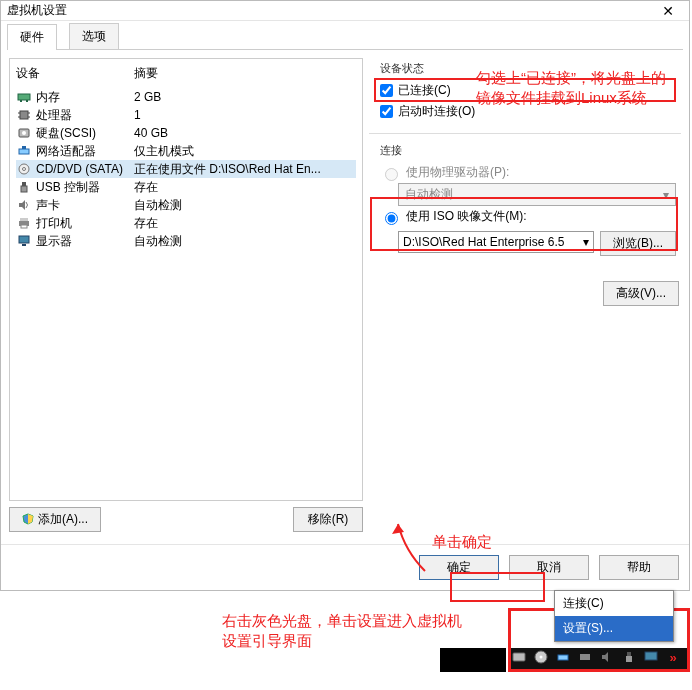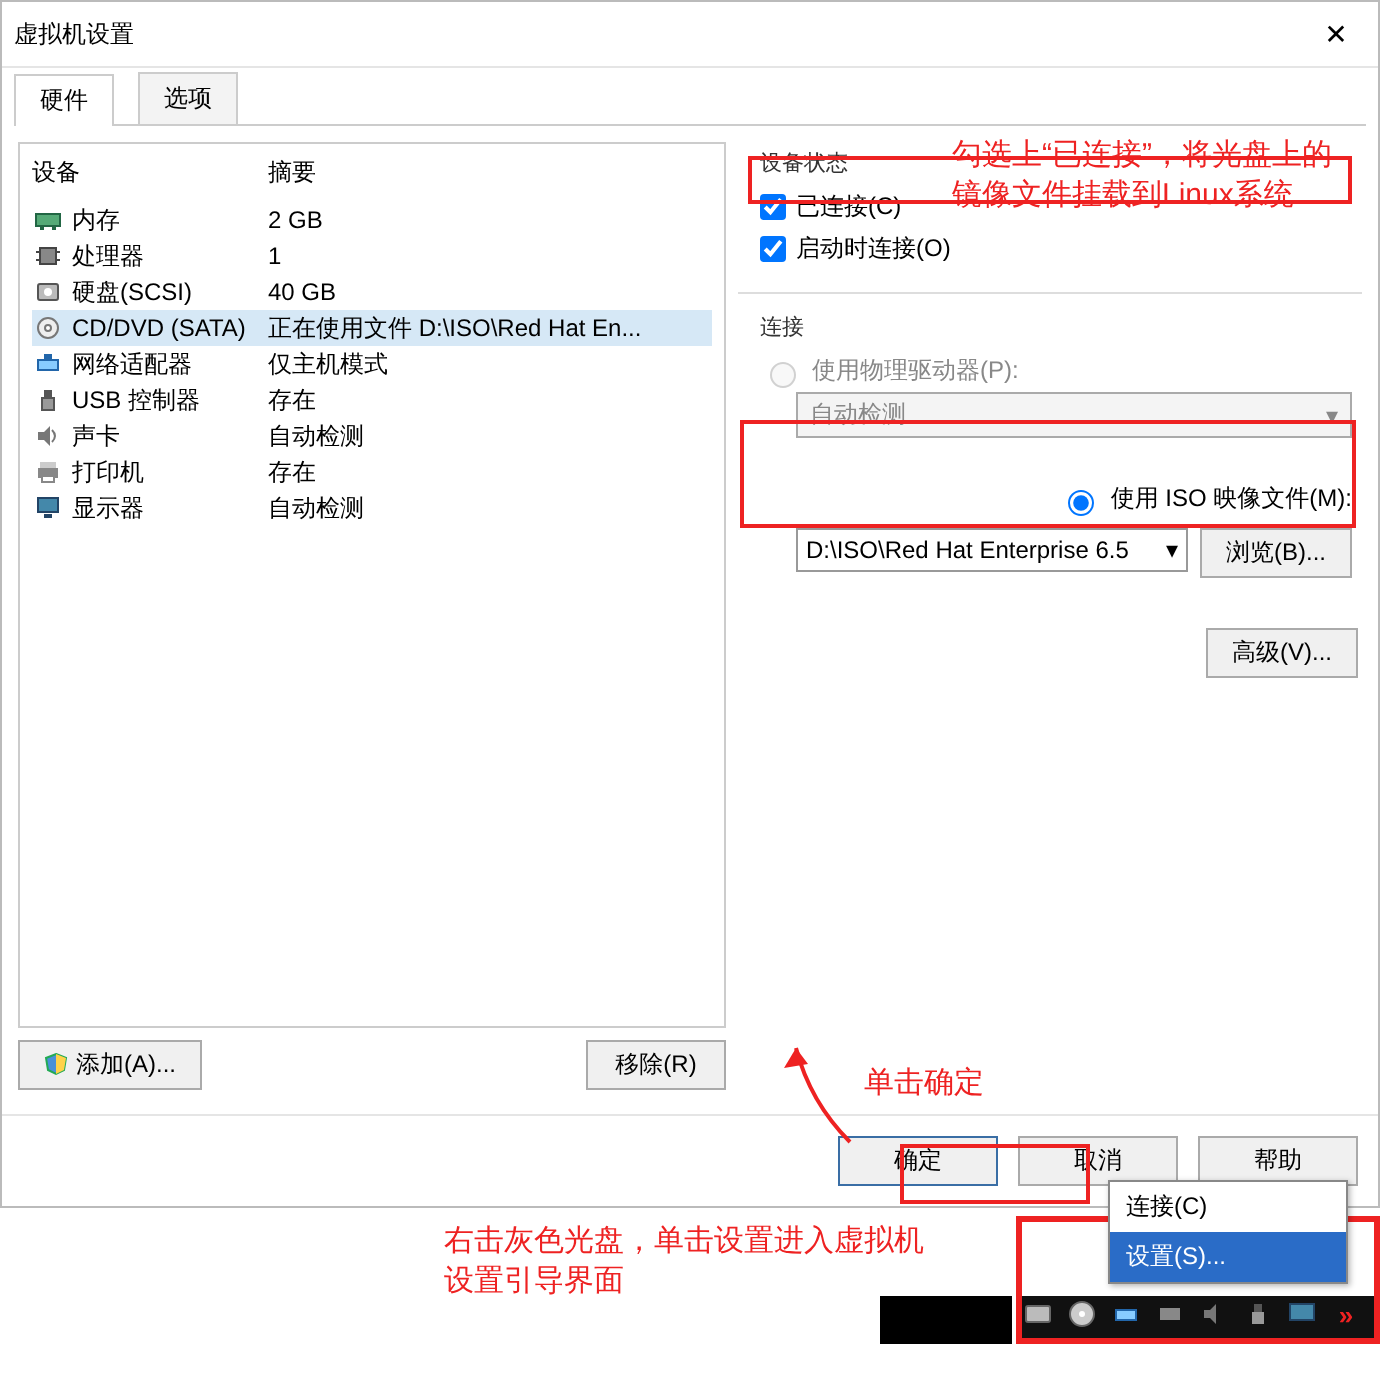--- a/index.html
+++ b/index.html
@@ -12,21 +12,21 @@
     height: 690px;
     position: relative;
     overflow: hidden;
   }
   .window {
     width: 690px;
     border: 1px solid #bbb;
     background: #fff;
   }
   .titlebar {
-    height: 33px;
+    height: 20px;
     display: flex;
     align-items: center;
     justify-content: space-between;
     padding: 0 6px;
     border-bottom: 1px solid #e5e5e5;
   }
   .titlebar .title { font-size: 12px; }
   .close-x { 
     width: 30px; text-align: center; font-size: 14px; 
     cursor: pointer;
@@ -224,43 +224,43 @@
               <span class="dl-ic">
                 <svg width="14" height="14">
                   <rect x="2" y="3" width="10" height="8" rx="1" fill="#bbb" stroke="#555"></rect>
                   <circle cx="7" cy="7" r="2" fill="#fff"></circle>
                 </svg>
               </span>
               <span>硬盘(SCSI)</span>
             </span>
           <span class="dl-sum">40 GB</span>
         </div>
+        <div class="dl-row">
+          <span class="dl-name">
+              <span class="dl-ic">
+                <svg width="14" height="14">
+                  <rect x="2" y="5" width="10" height="5" fill="#8cf" stroke="#26a"></rect>
+                  <rect x="5" y="2" width="4" height="3" fill="#26a"></rect>
+                </svg>
+              </span>
+              <span>网络适配器</span>
+            </span>
+          <span class="dl-sum">仅主机模式</span>
+        </div>
         <div class="dl-row selected">
           <span class="dl-name">
               <span class="dl-ic">
                 <svg width="14" height="14">
                   <circle cx="7" cy="7" r="5" fill="#eee" stroke="#777"></circle>
                   <circle cx="7" cy="7" r="1.5" fill="#fff" stroke="#777"></circle>
                 </svg>
               </span>
               <span>CD/DVD (SATA)</span>
             </span>
           <span class="dl-sum">正在使用文件 D:\ISO\Red Hat En...</span>
-        </div>
-        <div class="dl-row">
-          <span class="dl-name">
-              <span class="dl-ic">
-                <svg width="14" height="14">
-                  <rect x="2" y="5" width="10" height="5" fill="#8cf" stroke="#26a"></rect>
-                  <rect x="5" y="2" width="4" height="3" fill="#26a"></rect>
-                </svg>
-              </span>
-              <span>网络适配器</span>
-            </span>
-          <span class="dl-sum">仅主机模式</span>
         </div>
         <div class="dl-row">
           <span class="dl-name">
               <span class="dl-ic">
                 <svg width="14" height="14">
                   <rect x="5" y="2" width="4" height="4" fill="#555"></rect>
                   <rect x="4" y="6" width="6" height="6" fill="#999" stroke="#555"></rect>
                 </svg>
               </span>
               <span>USB 控制器</span>
@@ -334,21 +334,21 @@
         <div class="radio-row">
           <input type="radio" name="conn" disabled="" style="">
           <label style="color:#888">使用物理驱动器(P):</label>
         </div>
         <div style="padding-left:18px;">
           <div class="fake-select">
             <span>自动检测</span>
             <span>▾</span>
           </div>
         </div>
-        <div class="radio-row" style="margin-top:20px;justify-content:flex-end;">
+        <div class="radio-row" style="margin-top:0;">
           <input type="radio" name="conn" checked="" style="">
           <label>使用 ISO 映像文件(M):</label>
         </div>
         <div class="iso-line">
           <div class="iso-select" style="display:flex;align-items:center;justify-content:space-between;">
             <span>D:\ISO\Red Hat Enterprise 6.5</span>
             <span>▾</span>
           </div>
           <button class="btn" style="min-width:70px;">浏览(B)...</button>
         </div>

